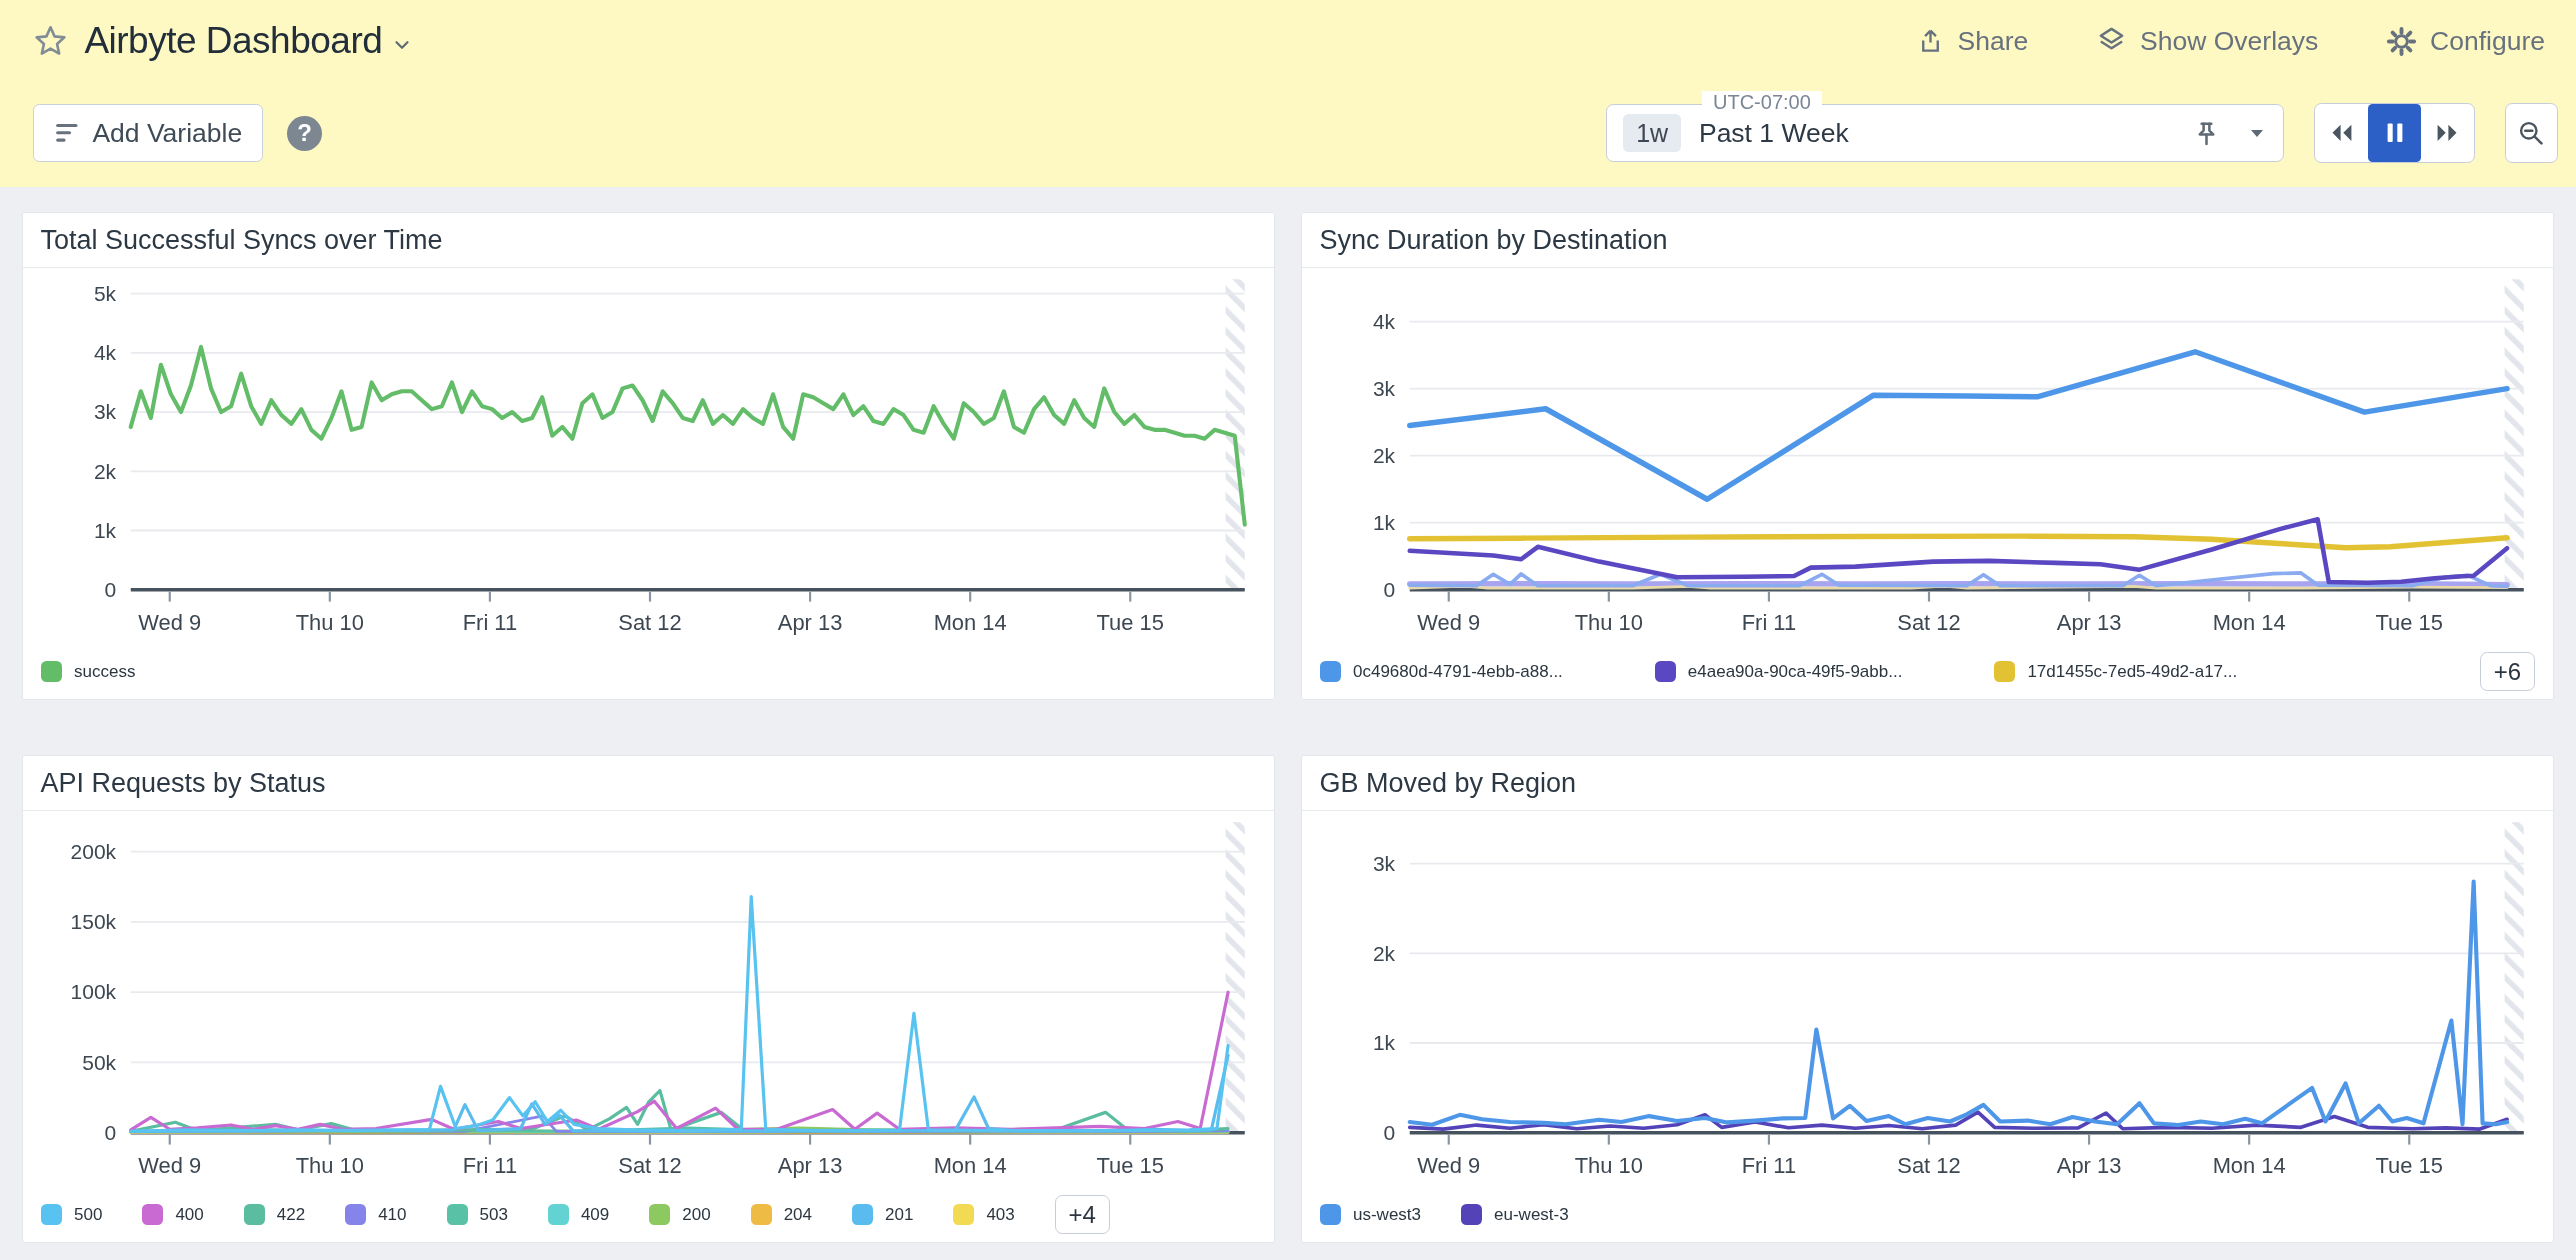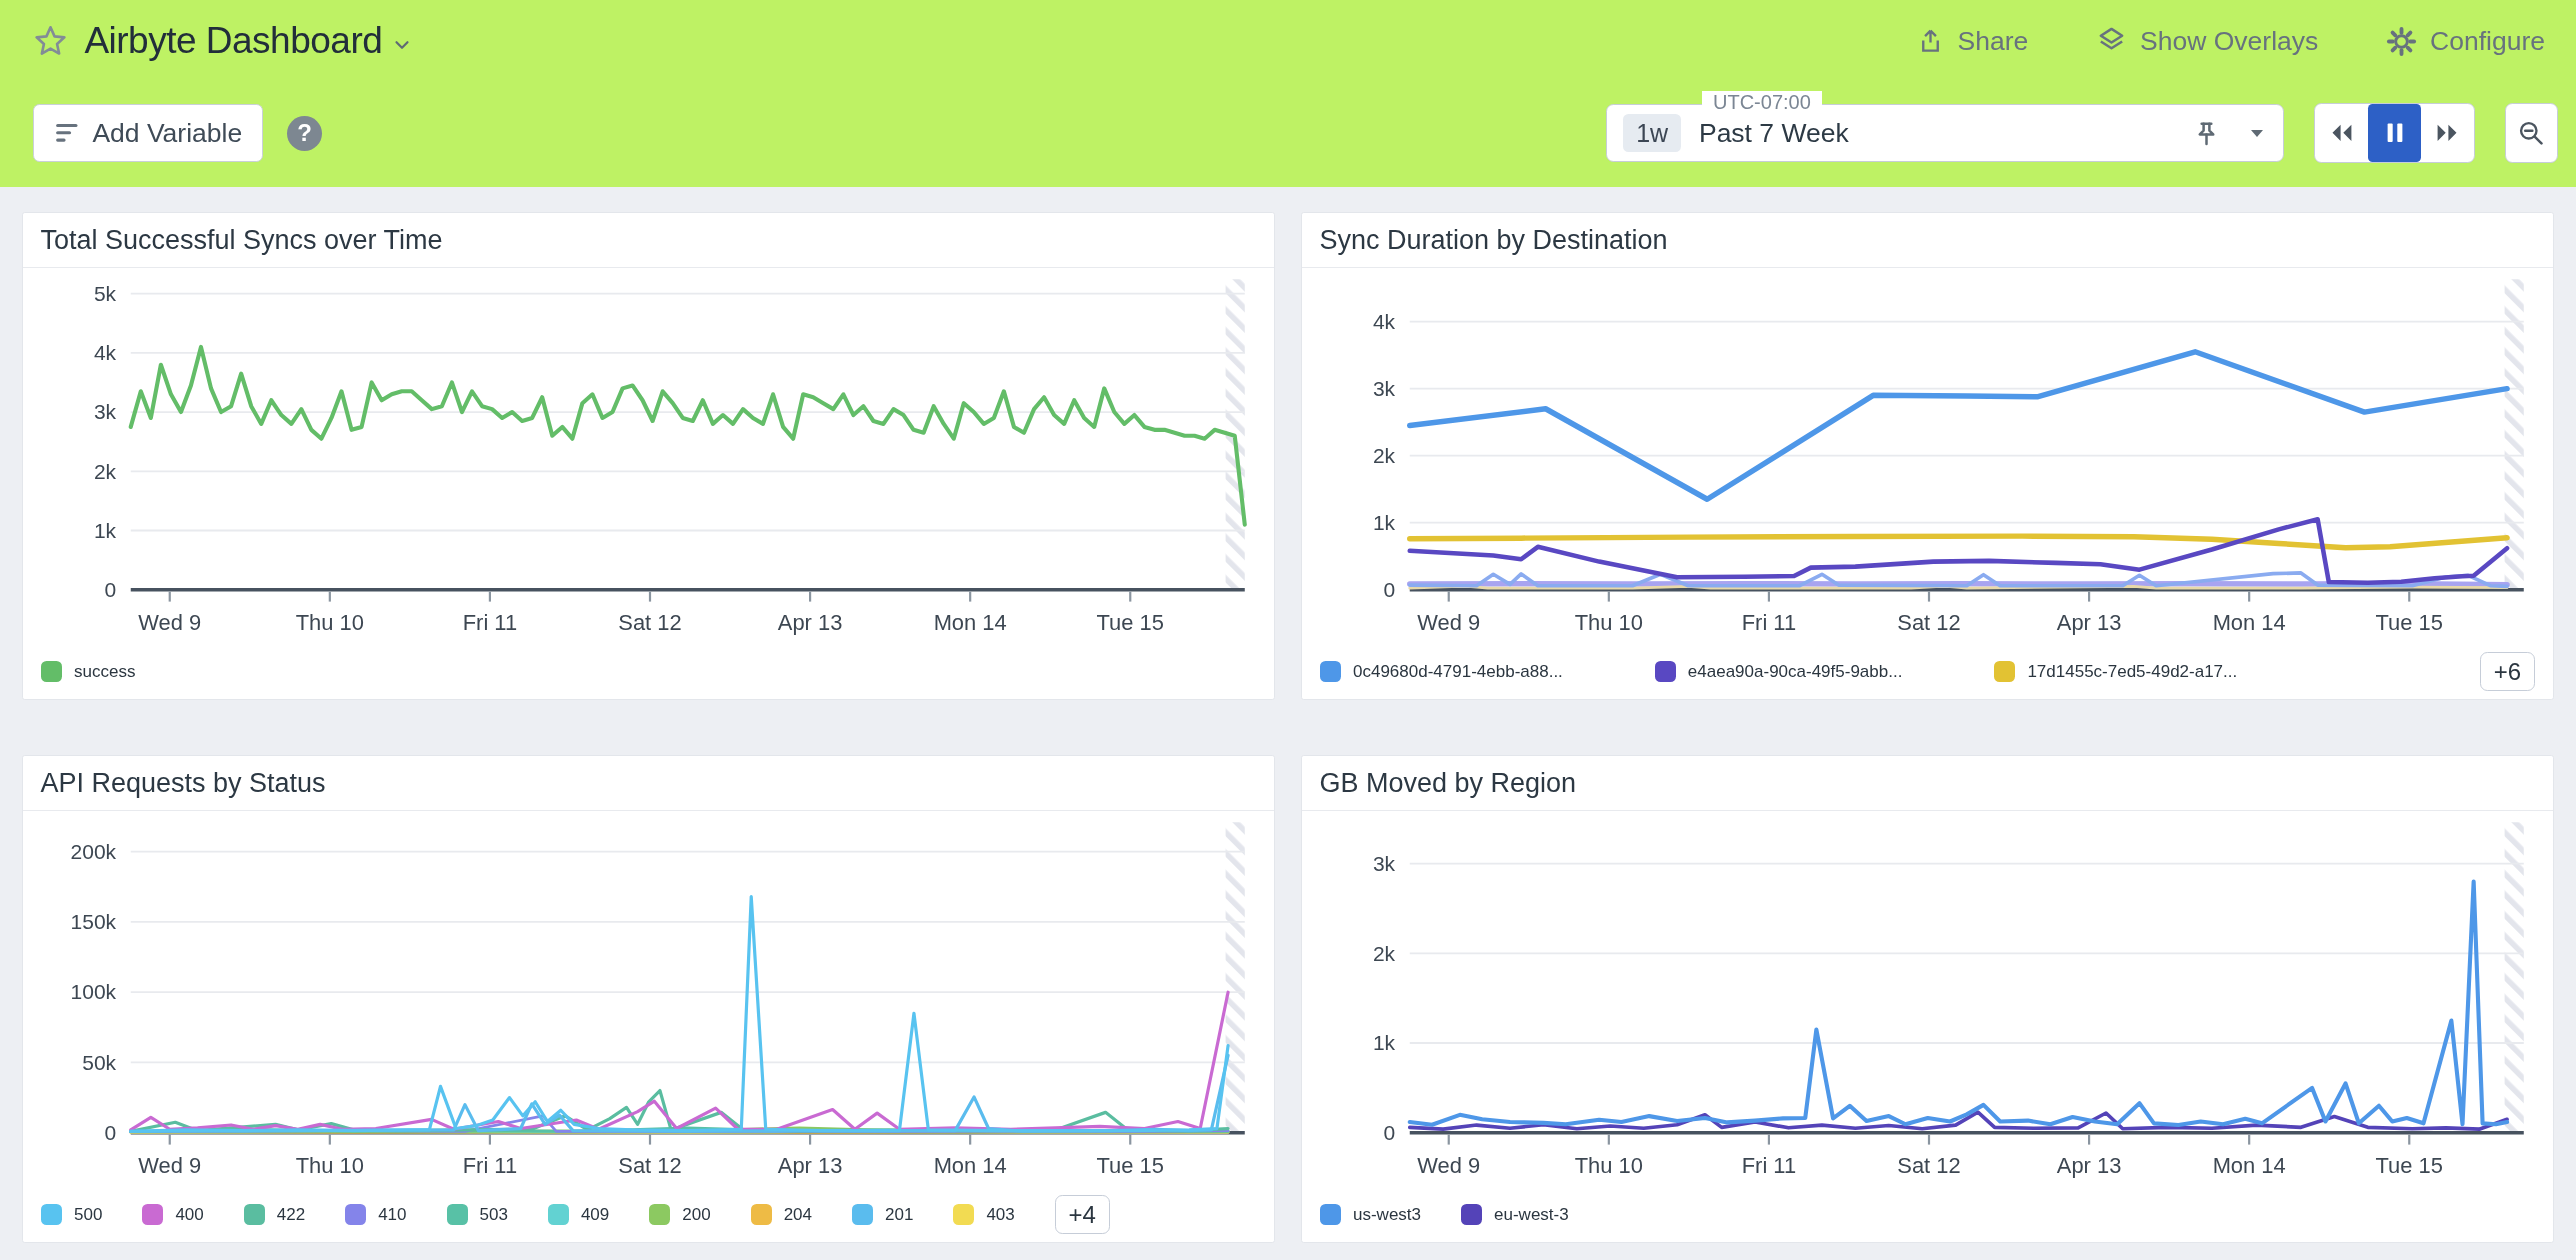--- a/index.html
+++ b/index.html
@@ -1,20 +1,20 @@
 <!DOCTYPE html>
 <html style="font-size:14.6px"><head>
 <meta charset="utf-8">
 <style>
   * { margin:0; padding:0; box-sizing:border-box; }
   html,body { width:2576px; height:1261px; }
   body { font-family:"Liberation Sans", sans-serif; background:#edeff3; color:#2c3843; overflow:hidden; position:relative; }
 
   
-  .topbar { position:absolute; left:0; top:0; width:2576px; height:187px; background:#bef264; }
+  .topbar { position:absolute; left:0; top:0; width:2576px; height:187px; background:#fef9c3; }
   .hrow1 { position:absolute; left:33px; right:31px; top:12.8px; height:57px; display:flex; align-items:center; }
   .dash-title { font-size:37px; color:#222e3a; margin:0 9px 0 16.4px; letter-spacing:-0.5px; }
   .title-caret { color:#5f6a74; font-size:24px; margin-top:7.3px; }
   .hr1-right { margin-left:auto; display:flex; align-items:center; gap:68px; }
   .hbtn { display:flex; align-items:center; gap:12.8px; color:#67727e; font-size:26.5px; cursor:pointer; }
   .primary-btn { display:flex; align-items:center; gap:12.8px; background:#2d60c6; color:#ffffff;
                  font-size:26.5px; padding:11px 24px; border-radius:7.3px; border:0.9px solid #2452b0; }
   .hrow2 { position:absolute; left:33px; right:18px; top:99px; height:68px; display:flex; align-items:center; }
   .add-var-btn { display:flex; align-items:center; gap:12.8px; border:0.9px solid #c9d0d9; border-radius:6.4px;
                  background:#fff; height:58px; padding:0 20px; font-size:26.5px; color:#3f4b57; }
@@ -110,21 +110,21 @@
       <span>Add Variable</span>
     </div>
     <div class="help-circ">
       <span>?</span>
     </div>
 
     <div class="hr2-right">
       <div class="timebox">
         <span class="tz-label">UTC-07:00</span>
         <span class="range-chip">1w</span>
-        <span class="range-text">Past 7 Week</span>
+        <span class="range-text">Past 1 Week</span>
         <div class="timebox-icons">
           <svg width="27" height="29" viewBox="0 0 28 28">
             <g stroke="#5f6a74" stroke-width="2.6" stroke-linecap="round">
               <line x1="9" y1="4" x2="19" y2="4"></line>
               <path d="M11 4 v7 l-4 4 h14 l-4 -4 v-7" fill="none" stroke-linejoin="round"></path>
               <line x1="14" y1="15" x2="14" y2="25"></line>
             </g>
           </svg>
           <svg width="20" height="20" viewBox="0 0 20 20">
             <path d="M4 7 L10 14 L16 7 Z" fill="#5f6a74"></path>

